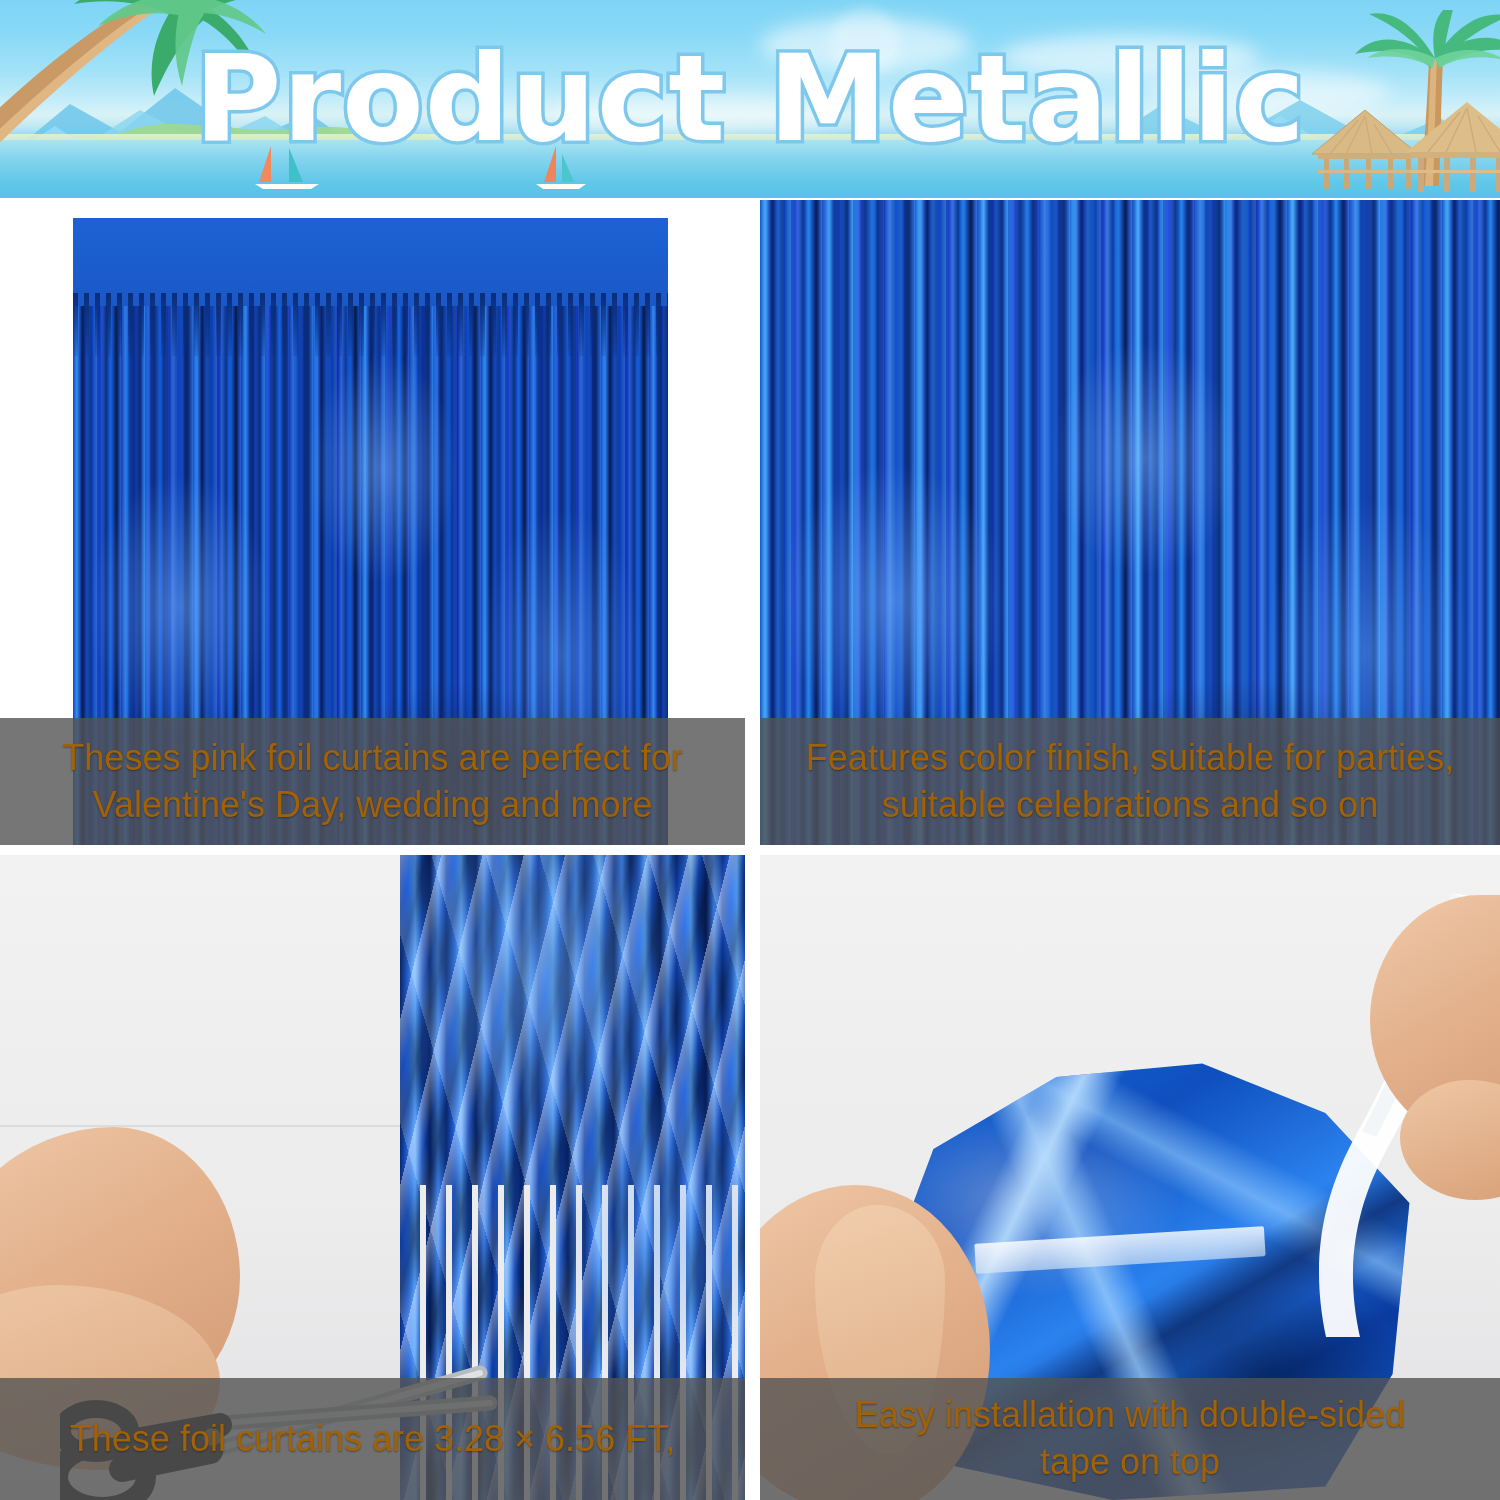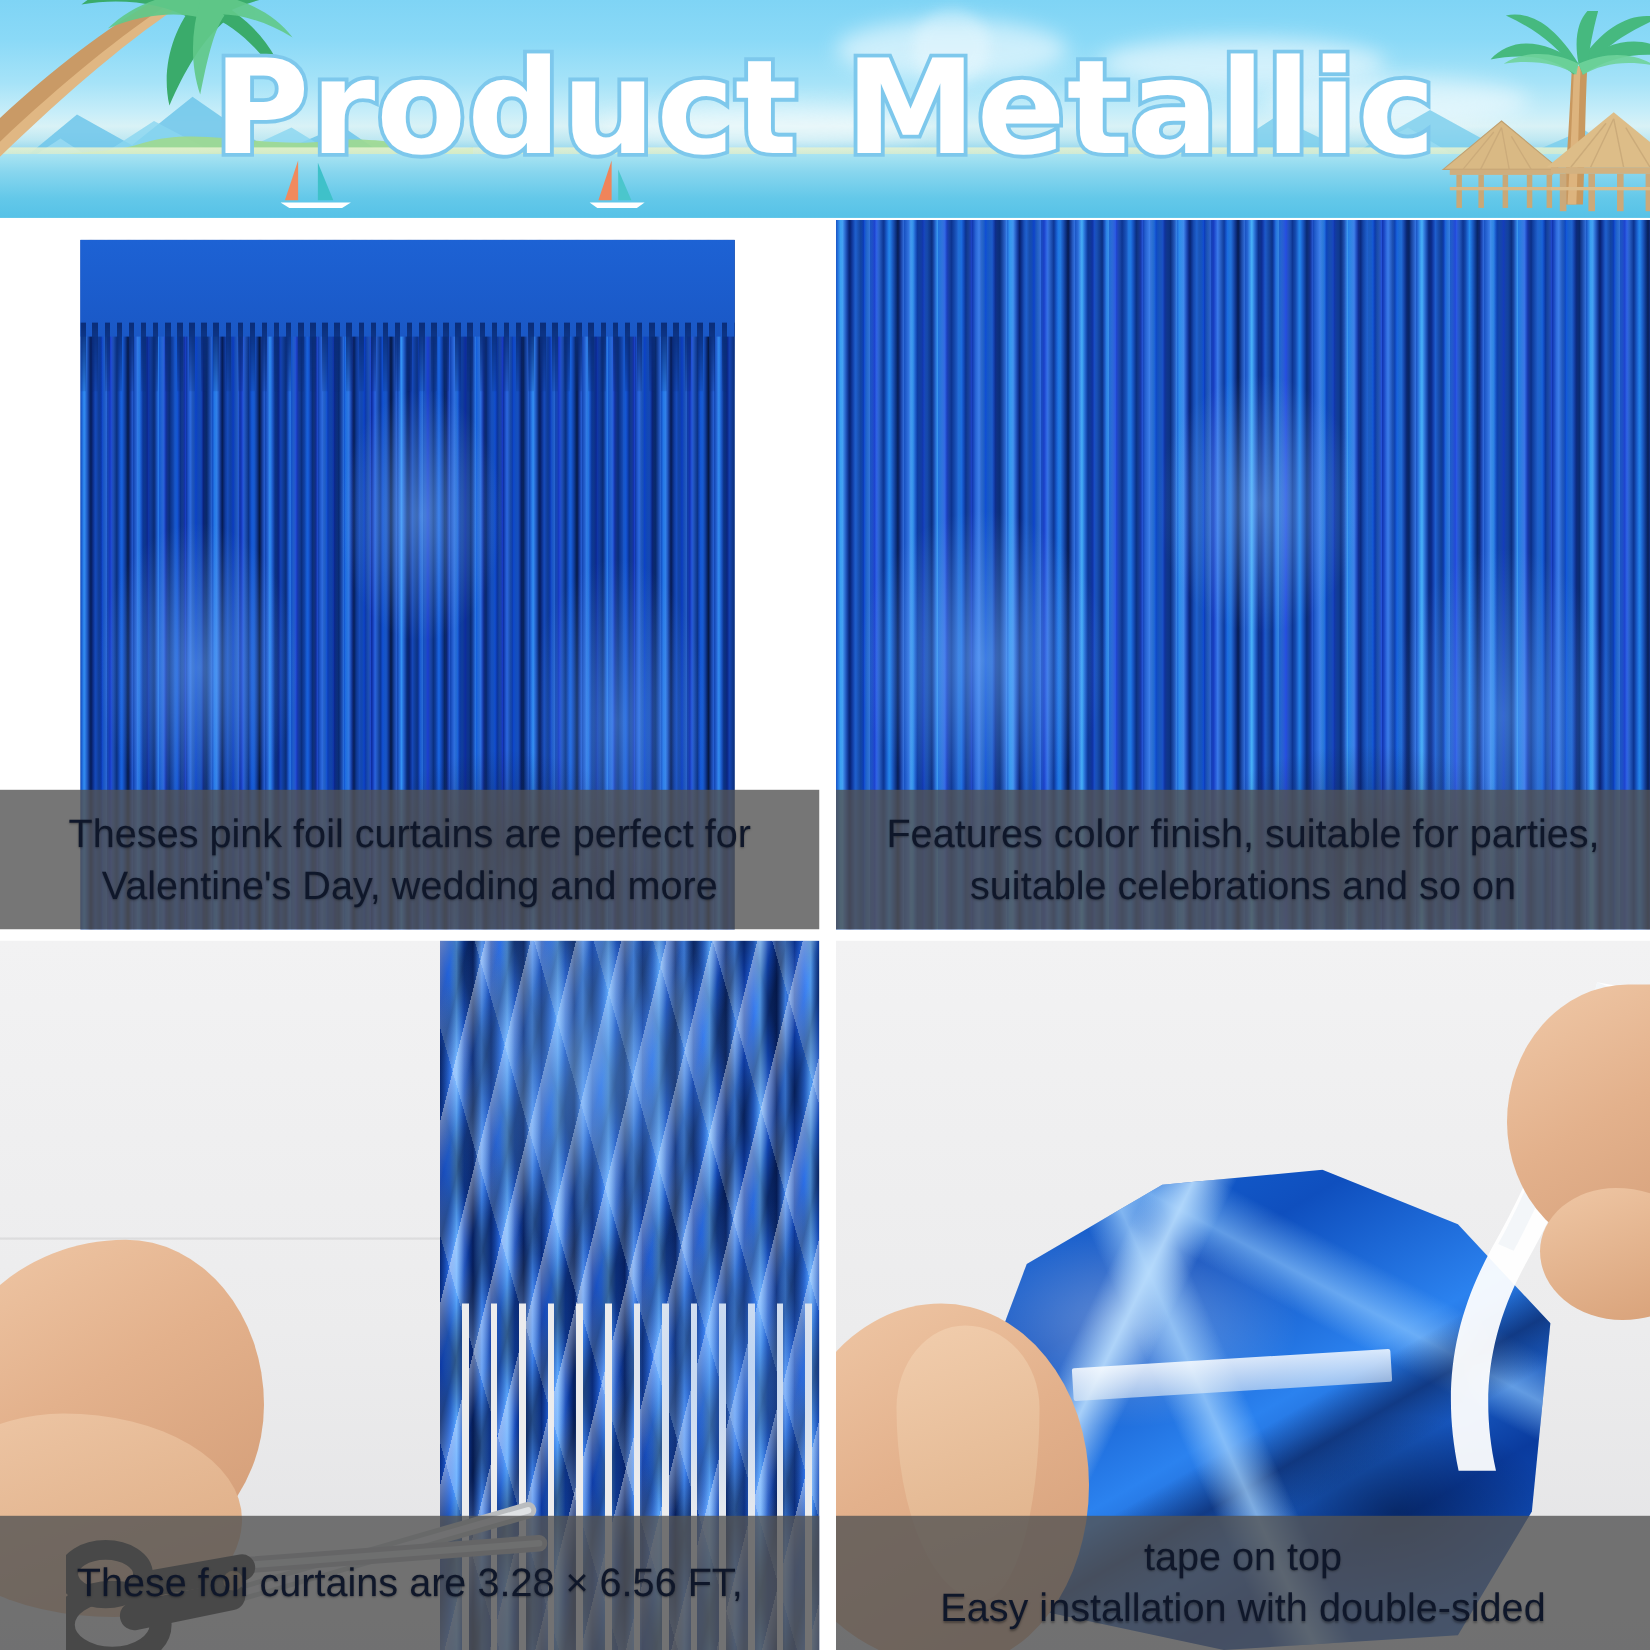--- a/index.html
+++ b/index.html
@@ -94,21 +94,21 @@
   .scene{ position:absolute; left:0; top:0; width:100%; height:100%;
           background:linear-gradient(to bottom,#f2f2f3 0%,#ececed 55%,#e2e2e4 100%); }
   .table-line{ position:absolute; left:0; width:100%; height:2px; background:rgba(0,0,0,.07); }
 
   .hand{ position:absolute; background:linear-gradient(150deg,#f0c9a8 0%, #e3b18c 45%, #d19a74 100%); }
 
   
   .caption{
     position:absolute; left:0; width:100%;
     background:rgba(84,84,84,.80);
-    color:#0f172a;
+    color:#a16207;
     display:flex; align-items:center; justify-content:center; text-align:center;
     font-size:36px; line-height:1.30; font-weight:400;
     padding:0 30px;
     text-shadow:0 1px 2px rgba(0,0,0,.35);
   }
   .caption span{ display:block; }
 </style>
 </head>
 <body>
 
@@ -336,17 +336,17 @@
     <div class="hand" style="left:640px;top:225px;width:150px;height:120px;border-radius:46% 54% 50% 50% / 48% 52% 48% 52%;
                              background:linear-gradient(160deg,#efc7a5,#d79f76);"></div>
 
     <div class="hand" style="left:-50px;top:330px;width:280px;height:330px;border-radius:52% 48% 44% 56% / 54% 50% 50% 46%;"></div>
     <div class="hand" style="left:55px;top:350px;width:130px;height:250px;border-radius:48% 52% 40% 60% / 30% 30% 70% 70%;
                              background:linear-gradient(160deg,#f1cdad,#ddae85);"></div>
   </div>
 
   <div class="caption" style="top:523px;height:122px;">
     <div>
+      <span>Easy installation with double-sided</span>
       <span>tape on top</span>
-      <span>Easy installation with double-sided</span>
     </div>
   </div>
 </div>
 
 </body></html>

